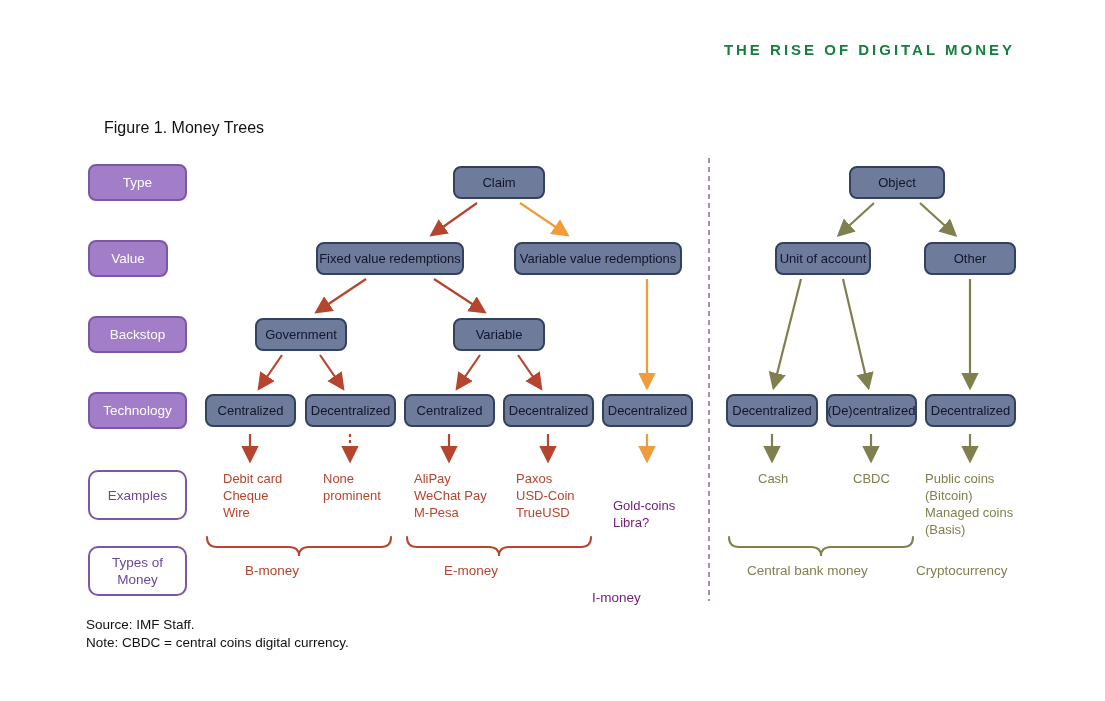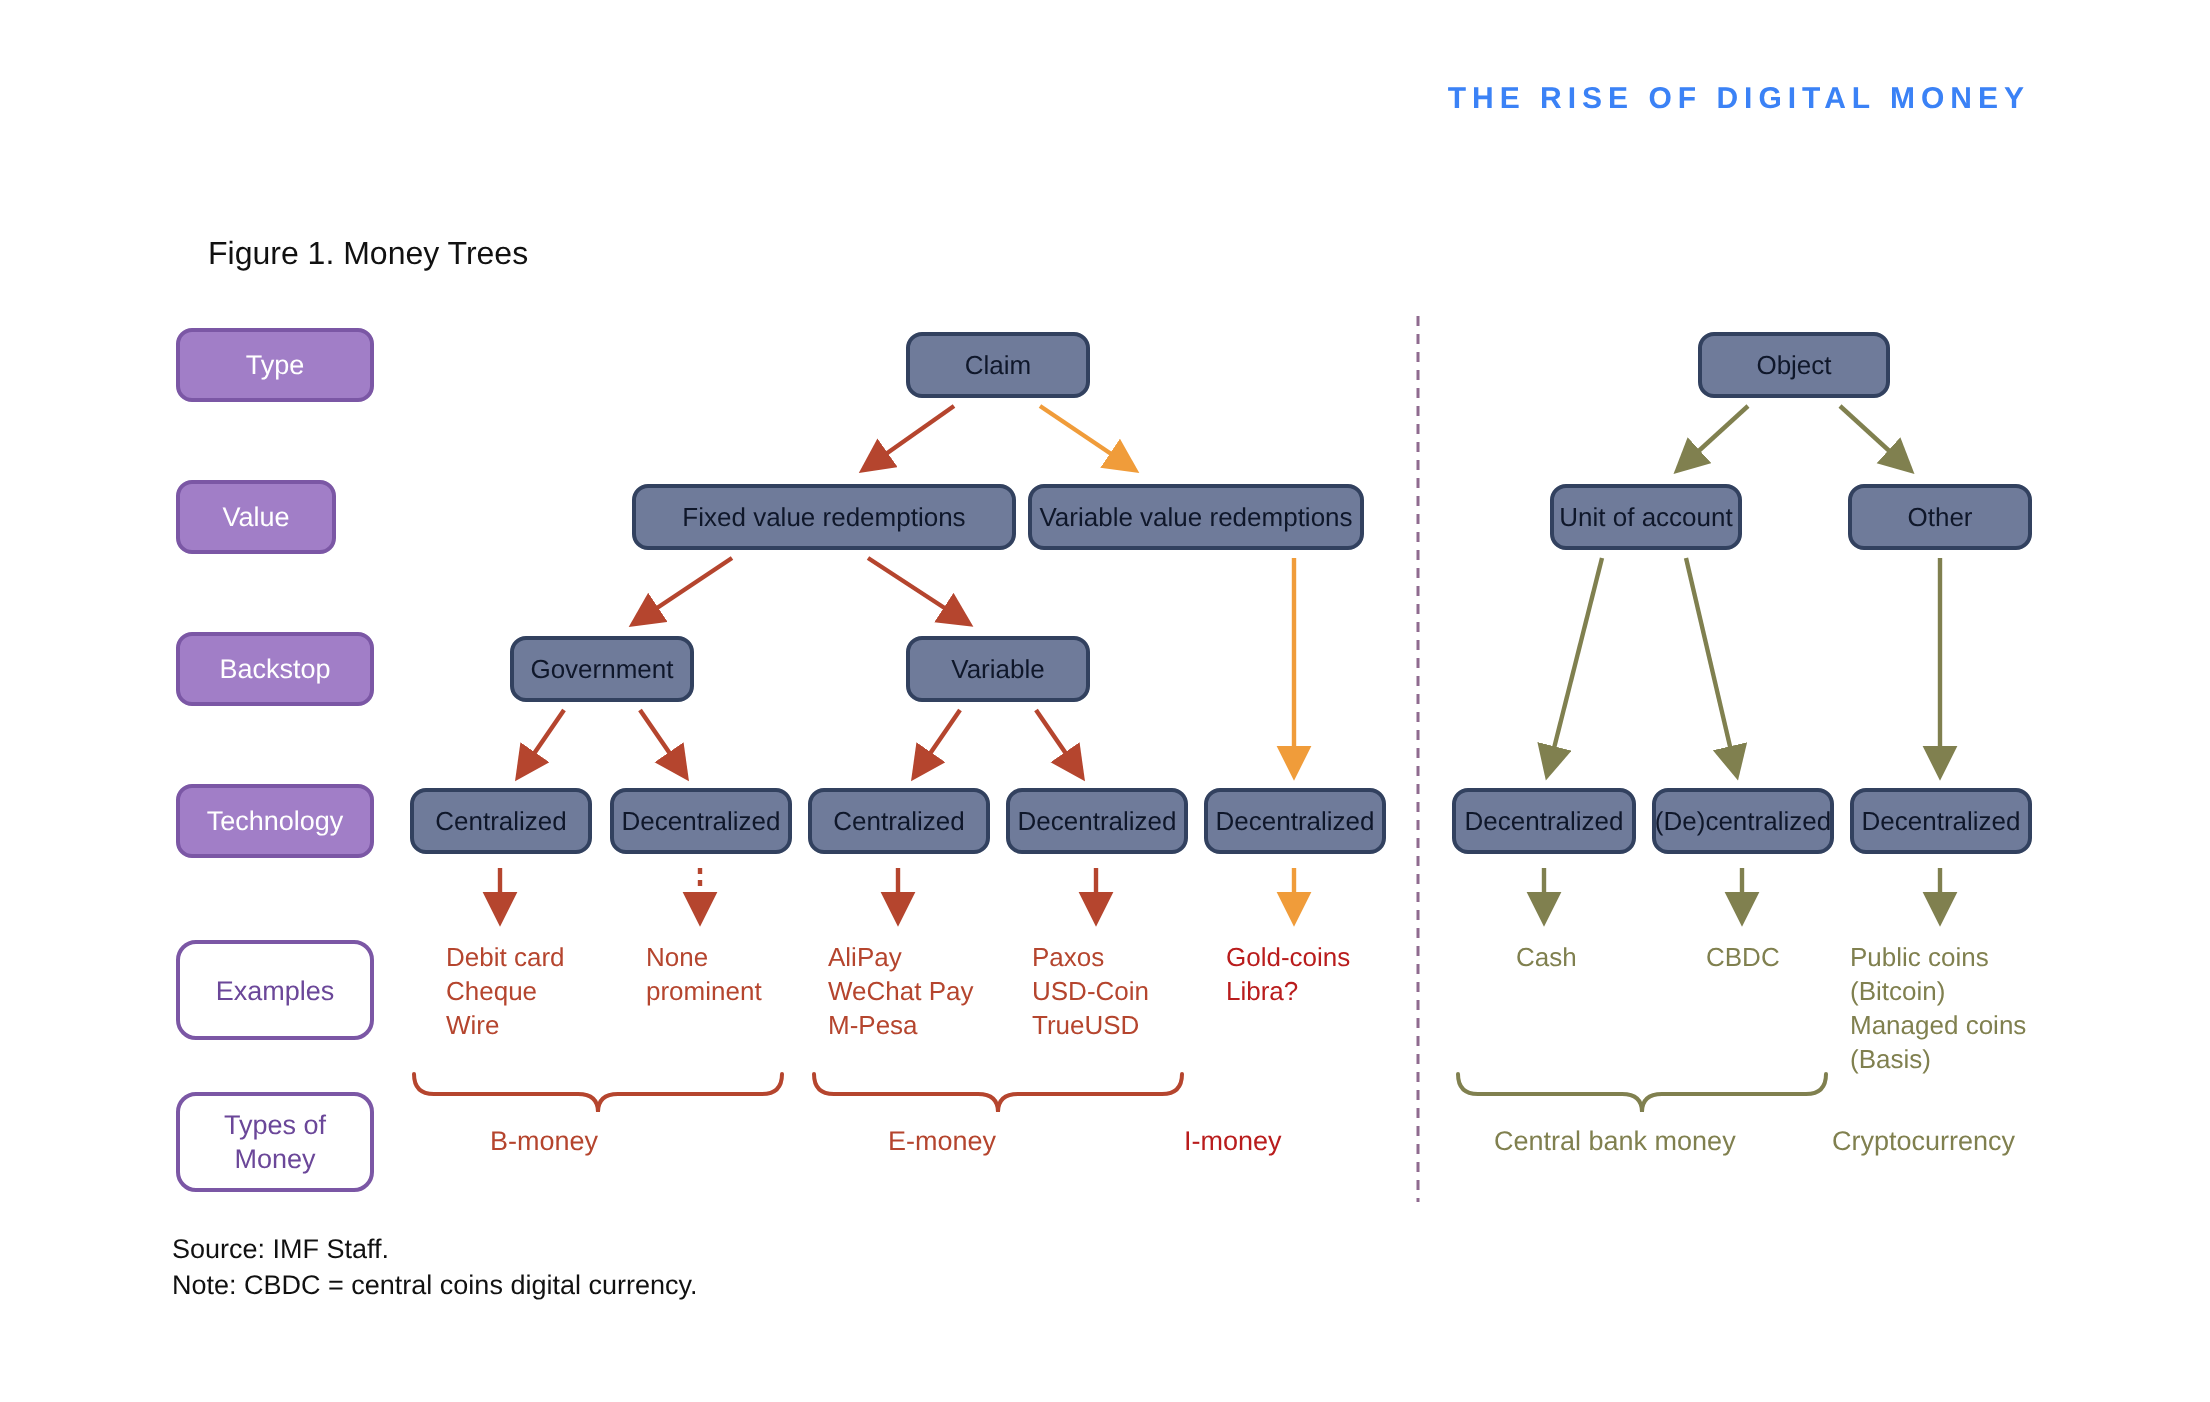--- a/index.html
+++ b/index.html
@@ -1,40 +1,40 @@
 <!DOCTYPE html>
 <html><head>
 <meta charset="utf-8">
 <style>
   html,body{margin:0;padding:0;background:#ffffff;}
   body{font-family:"Liberation Sans", sans-serif;}
   #canvas{position:relative;width:1105px;height:701px;background:#ffffff;overflow:hidden;}
   #arrow-layer{position:absolute;left:0;top:0;pointer-events:none;}
 
   .hdr{position:absolute;right:90px;top:41px;font-size:15px;font-weight:600;
-       letter-spacing:3px;color:#3b82f6;}
+       letter-spacing:3px;color:#15803d;}
   .figtitle{position:absolute;left:86px;top:119px;font-size:16px;font-weight:normal;color:#111;margin-left:18px;}
 
   
   .pbox{position:absolute;background:#a17ec7;border:2px solid #7b57a5;border-radius:8px;
         color:#ffffff;font-size:13.5px;display:flex;align-items:center;justify-content:center;
         box-sizing:border-box;text-align:center;}
   
   .obox{position:absolute;background:#ffffff;border:2px solid #7b57a5;border-radius:10px;
         color:#6b4799;font-size:13.5px;display:flex;align-items:center;justify-content:center;
         box-sizing:border-box;text-align:center;white-space:pre-line;line-height:17px;}
 
   
   .nbox{position:absolute;background:#6f7b9a;border:2px solid #32415f;border-radius:8px;
         color:#0f172a;font-size:13px;display:flex;align-items:center;justify-content:center;
         box-sizing:border-box;text-align:center;white-space:nowrap;}
 
   .ex{position:absolute;font-size:13px;line-height:17px;white-space:pre-line;}
   .red{color:#b5452e;}
-  .orange{color:#b91c1c;}
+  .orange{color:#701a75;margin-top:27px;}
   .olive{color:#80804f;}
 
   .mlabel{position:absolute;font-size:13.5px;text-align:left;height:18px;}
 
   .note{position:absolute;font-size:13.5px;color:#111;line-height:18px;}
 </style>
 </head>
 <body>
 
 <div id="canvas">
@@ -90,21 +90,21 @@
 
   <div class="pbox" style="left:88px;top:164px;width:99px;height:37px">Type</div>
   <div class="pbox" style="left:88px;top:240px;width:80px;height:37px">Value</div>
   <div class="pbox" style="left:88px;top:316px;width:99px;height:37px">Backstop</div>
   <div class="pbox" style="left:88px;top:392px;width:99px;height:37px">Technology</div>
   <div class="obox" style="left:88px;top:470px;width:99px;height:50px">Examples</div>
   <div class="obox" style="left:88px;top:546px;width:99px;height:50px">Types of
 Money</div>
 
   <div class="nbox" style="left:453px;top:166px;width:92px;height:33px">Claim</div>
-  <div class="nbox" style="left:316px;top:242px;width:192px;height:33px">Fixed value redemptions</div>
+  <div class="nbox" style="left:316px;top:242px;width:148px;height:33px">Fixed value redemptions</div>
   <div class="nbox" style="left:514px;top:242px;width:168px;height:33px">Variable value redemptions</div>
   <div class="nbox" style="left:255px;top:318px;width:92px;height:33px">Government</div>
   <div class="nbox" style="left:453px;top:318px;width:92px;height:33px">Variable</div>
   <div class="nbox" style="left:205px;top:394px;width:91px;height:33px">Centralized</div>
   <div class="nbox" style="left:305px;top:394px;width:91px;height:33px">Decentralized</div>
   <div class="nbox" style="left:404px;top:394px;width:91px;height:33px">Centralized</div>
   <div class="nbox" style="left:503px;top:394px;width:91px;height:33px">Decentralized</div>
   <div class="nbox" style="left:602px;top:394px;width:91px;height:33px">Decentralized</div>
 
   <div class="ex red" style="left:223px;top:470px">Debit card

